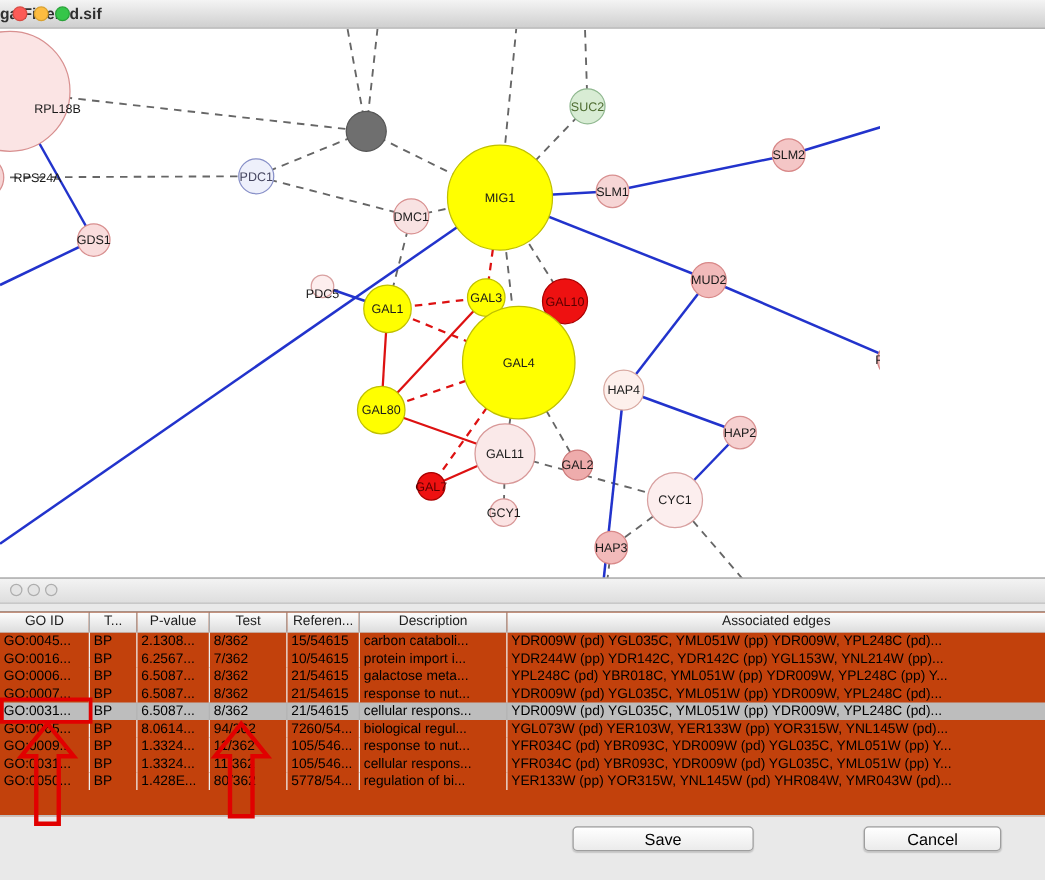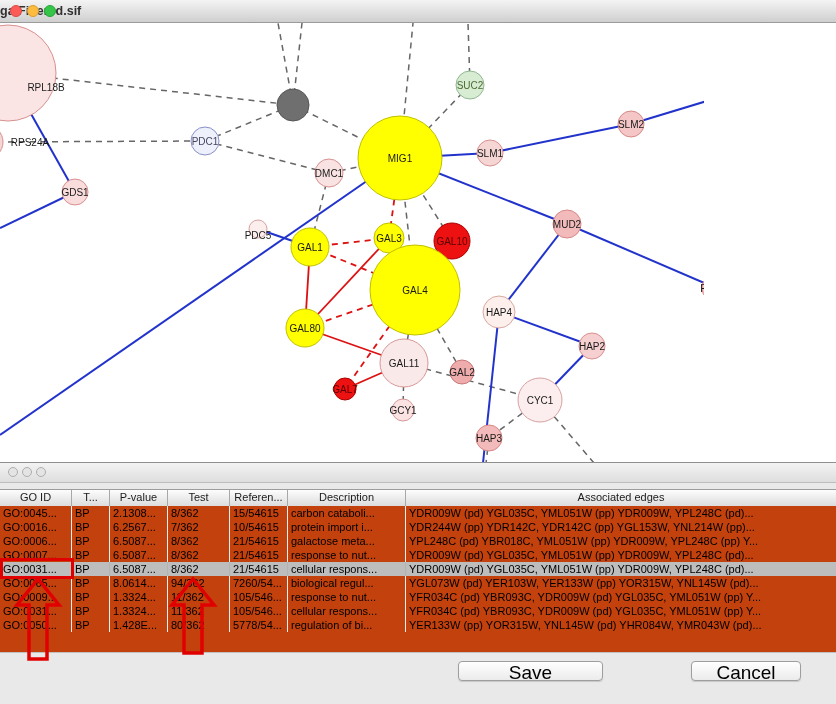--- a/index.html
+++ b/index.html
@@ -22,21 +22,21 @@
   
   .table{position:absolute;top:26px;left:0;width:836px;height:164px;background:#c2410c;border-top:1px solid #9c9c9c;border-bottom:1px solid #c0c0c0;box-sizing:border-box;overflow:hidden;}
   .thead{display:flex;height:16px;border-bottom:1px solid #9c9c9c;box-sizing:border-box;}
   .hcell{flex:none;box-sizing:border-box;height:16px;line-height:15px;font-size:11px;color:#1c1c1c;text-align:center;white-space:nowrap;overflow:hidden;background:linear-gradient(#fdfdfd,#dcdcdc);border-right:1px solid #a8a8a8;}
   .trow{display:flex;height:14px;}
   .trow.selected{background:#bdbdbd;}
   .tcell{flex:none;box-sizing:border-box;height:14px;line-height:14px;font-size:11px;color:#000;padding-left:3px;white-space:nowrap;overflow:hidden;border-right:1px solid #efefef;}
   .trow.selected .tcell{border-right-color:#b3b3b3;}
   .c0{width:72px;} .c1{width:38px;} .c2{width:58px;} .c3{width:62px;} .c4{width:58px;} .c5{width:118px;} .c6{width:430px;border-right:none;}
   
-  .btn{position:absolute;height:20px;border:1px solid #9e9e9e;border-radius:4px;background:linear-gradient(#ffffff,#ebebeb);font-family:"Liberation Sans",sans-serif;font-size:19px;color:#000;padding:0;box-shadow:0 1px 1px rgba(0,0,0,0.15);}
+  .btn{position:absolute;height:20px;border:1px solid #9e9e9e;border-radius:4px;background:linear-gradient(#ffffff,#ebebeb);font-family:"Liberation Sans",sans-serif;font-size:13px;color:#000;padding:0;box-shadow:0 1px 1px rgba(0,0,0,0.15);}
   .btn.save{left:458px;top:198px;width:145px;}
   .btn.cancel{left:691px;top:198px;width:110px;}
   .overlay{position:absolute;left:0;top:0;pointer-events:none;}
 </style>
 </head>
 <body>
 
 <div class="stage">
 
   <section class="win win-top">

